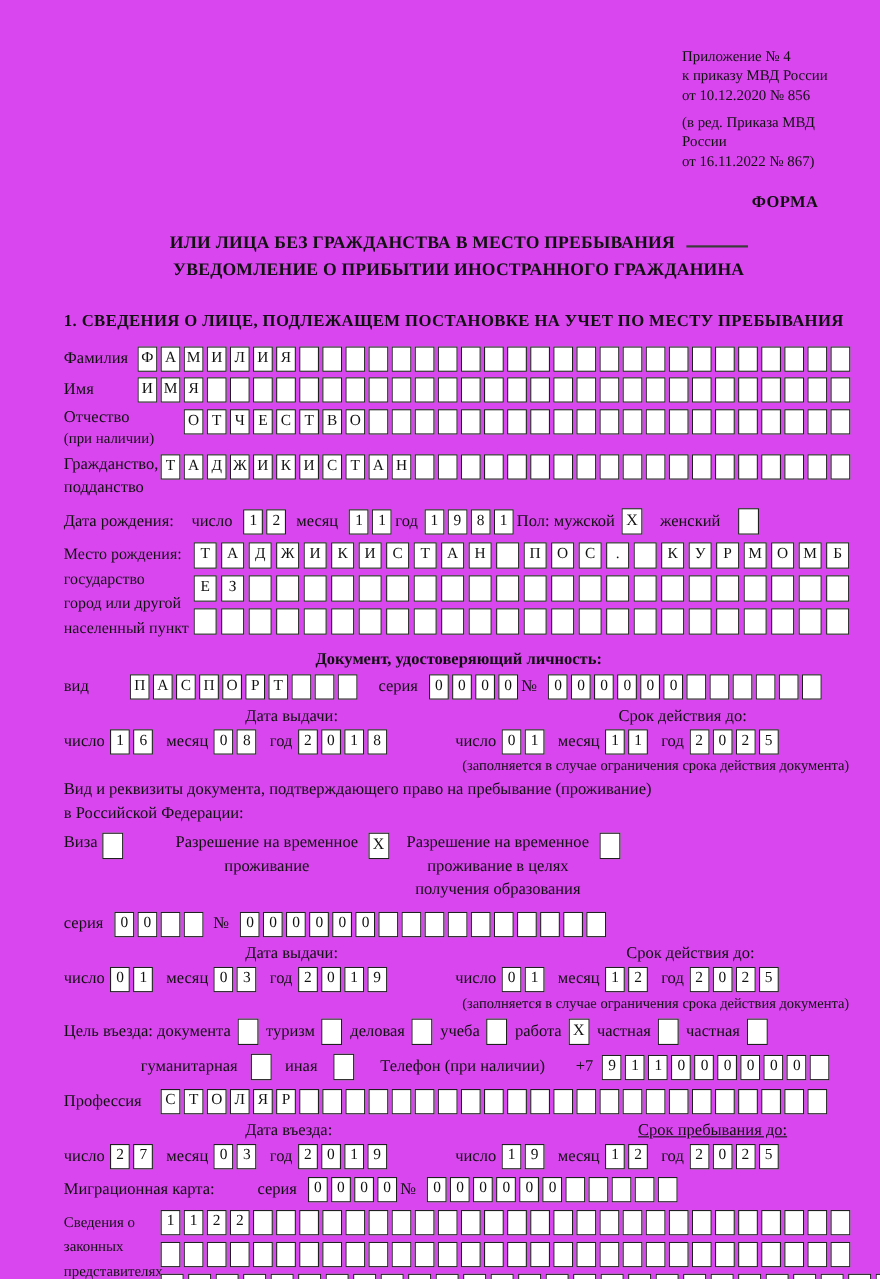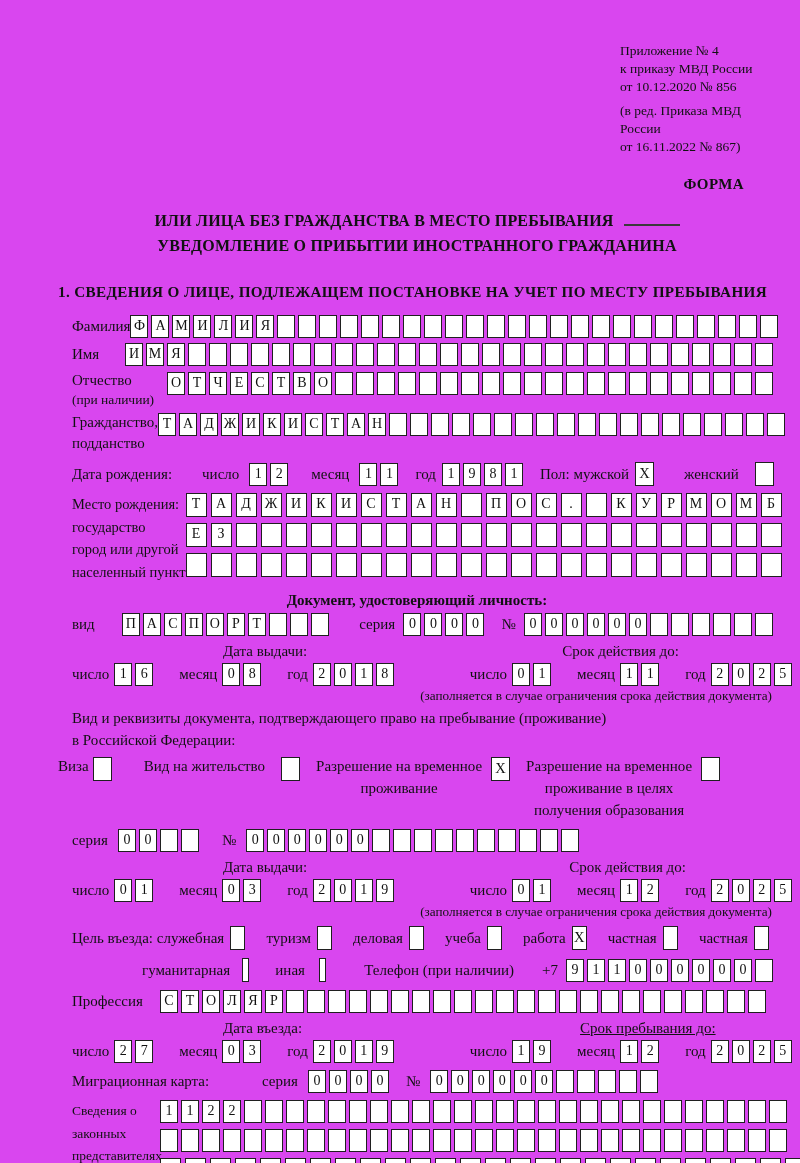--- a/index.html
+++ b/index.html
@@ -14,21 +14,21 @@
 
   
   .title { text-align:center; font-weight:bold; font-size:16px; margin-top:16px; line-height:1.55; letter-spacing:.2px; }
   .underline { display:inline-block; width:56px; border-bottom:2.2px solid #3a3a3a; margin-left:10px; vertical-align:baseline; height:14px; }
 
   .sec1 { font-weight:bold; font-size:15.2px; margin-top:24px; letter-spacing:.35px; }
 
   
   .row { display:flex; align-items:center; margin-top:5px; }
   .row.top { align-items:flex-start; }
-  .lbl { font-size:15px; white-space:nowrap;margin-left:14px; }
+  .lbl { font-size:15px; white-space:nowrap; }
   .small { font-size:13.5px; }
   .boxes { white-space:nowrap; display:inline-block; line-height:0; }
   .cell { display:inline-block; width:18px; height:23px; border:1.6px solid #1f1f1f; margin-right:3px; text-align:center; font-size:14px; line-height:20px; vertical-align:top; background:#fff; }
   .wide .cell { width:21px; height:24px; margin-right:4px; }
   .chk { display:inline-block; width:19px; height:24px; border:1.6px solid #1f1f1f; text-align:center; font-size:14.5px; line-height:21px; vertical-align:middle; background:#fff; }
 
   .w-name { width:70px; }
   .w-pat { width:110px; line-height:1.25; }
   .w-cit { width:88px; line-height:1.45; }
   .w-place { width:135px; font-size:14.5px; line-height:1.55; }
@@ -185,24 +185,20 @@
   <div class="lbl" style="margin-top:6px;">Вид и реквизиты документа, подтверждающего право на пребывание (проживание)</div>
   <div class="lbl" style="margin-top:5px;">в Российской Федерации:</div>
 
   <div class="chkline">
     <span class="chkitem">
       <span class="txt">Виза</span>
       <span class="chk" style="margin-left:4px;"></span>
     </span>
     <span class="gap16"></span>
       <span class="gap16"></span>
-    <span class="chkitem">
-      <span class="txt">Вид на жительство</span>
-      <span class="chk" style="margin-left:16px;"></span>
-    </span>
     <span class="gap16"></span>
     <span class="chkitem">
       <span class="txt">
         <span>Разрешение на временное</span><br>
         <span>проживание</span>
       </span>
       <span class="chk">X</span>
     </span>
     <span class="gap16"></span>
     <span class="chkitem">
@@ -243,21 +239,21 @@
       <span class="boxes"><span class="cell">0</span><span class="cell">1</span></span>
       <span class="lbl">месяц</span>
       <span class="boxes"><span class="cell">1</span><span class="cell">2</span></span>
       <span class="lbl">год</span>
       <span class="boxes"><span class="cell">2</span><span class="cell">0</span><span class="cell">2</span><span class="cell">5</span></span>
     </span>
   </div>
   <div class="note-r">(заполняется в случае ограничения срока действия документа)</div>
 
   <div class="inline-row" style="margin-top:6px;">
-    <span class="lbl">Цель въезда: служебная</span>
+    <span class="lbl">Цель въезда: документа</span>
     <span class="chk"></span>
     <span class="lbl">туризм</span>
     <span class="chk"></span>
     <span class="lbl">деловая</span>
     <span class="chk"></span>
     <span class="lbl">учеба</span>
     <span class="chk"></span>
     <span class="lbl">работа</span>
     <span class="chk">X</span>
     <span class="lbl">частная</span>

